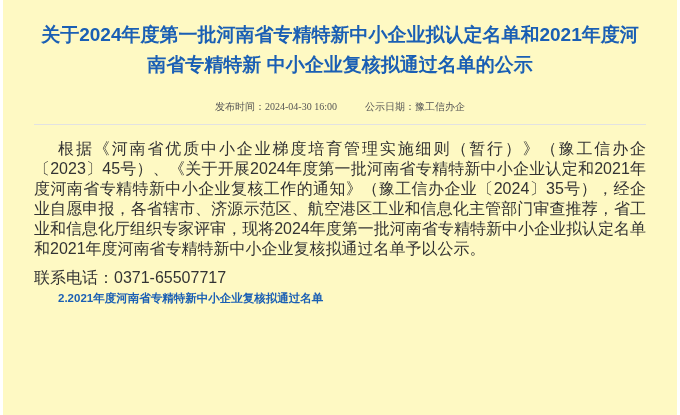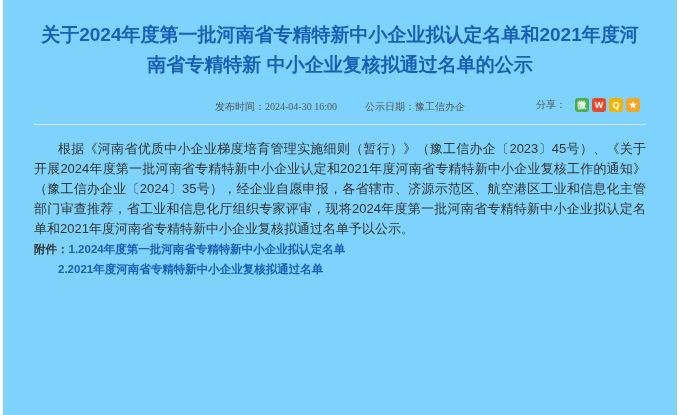--- a/index.html
+++ b/index.html
@@ -11,21 +11,21 @@
     height: 415px;
     background: #ffffff;
     font-family: "Liberation Sans", sans-serif;
     color: #333333;
     overflow: hidden;
   }
   .page {
     position: relative;
     width: 680px;
     height: 415px;
-    background: #7dd3fc;
+    background: #fef9c3;
     box-sizing: border-box;
     padding: 0;
   }
   .content {
     padding: 14px 34px 0 34px;
   }
   .title {
     color: #1a5fb4;
     font-size: 19px;
     line-height: 30px;
@@ -73,21 +73,21 @@
     line-height: 14px;
     text-align: center;
     font-weight: bold;
   }
   .divider {
     border: 0;
     border-top: 1px solid #e2e2e2;
     margin: 8px 0 0 0;
   }
   .body-text {
-    font-size: 13px;
+    font-size: 16px;
     line-height: 20px;
     color: #333333;
     margin: 14px 0 0 0;
     text-align: justify;
   }
   .indent {
     text-indent: 24px;
   }
   .body-text.tight {
     margin-top: 9px;
@@ -130,34 +130,25 @@
   <div class="side-border-left"></div>
   <div class="side-border-right"></div>
 
   <div class="content">
 
     <h1 class="title">关于2024年度第一批河南省专精特新中小企业拟认定名单和2021年度河南省专精特新 中小企业复核拟通过名单的公示</h1>
 
     <div class="meta-row">
       <span class="meta-item"><span>发布时间：</span><span>2024-04-30 16:00</span></span>
       <span class="meta-item"><span>公示日期：</span><span>豫工信办企</span></span>
-      <span class="share-box">
-        <span class="share-label">分享：</span>
-        <span class="share-icon" style="background:#4caf50;">微</span>
-        <span class="share-icon" style="background:#e8492a;">W</span>
-        <span class="share-icon" style="background:#f5b301;">Q</span>
-        <span class="share-icon" style="background:#f5a623;">★</span>
-      </span>
     </div>
 
     <hr class="divider">
 
     <p class="body-text indent">根据《河南省优质中小企业梯度培育管理实施细则（暂行）》（豫工信办企〔2023〕45号）、《关于开展2024年度第一批河南省专精特新中小企业认定和2021年度河南省专精特新中小企业复核工作的通知》（豫工信办企业〔2024〕35号），经企业自愿申报，各省辖市、济源示范区、航空港区工业和信息化主管部门审查推荐，省工业和信息化厅组织专家评审，现将2024年度第一批河南省专精特新中小企业拟认定名单和2021年度河南省专精特新中小企业复核拟通过名单予以公示。</p>
+    <p class="body-text tight">联系电话：0371-65507717</p>
 
-    <div class="attach-line">
-      <span class="attach-title">附件：</span><a class="attach-link" href="#">1.2024年度第一批河南省专精特新中小企业拟认定名单</a>
-    </div>
     <div class="attach-line second">
       <a class="attach-link" href="#">2.2021年度河南省专精特新中小企业复核拟通过名单</a>
     </div>
 
   </div>
 </div>
 
 </body></html>

